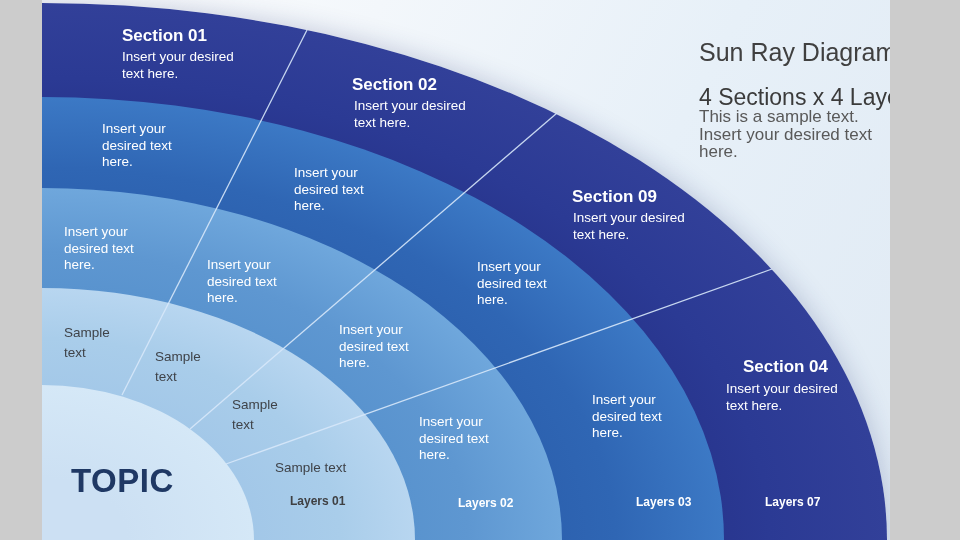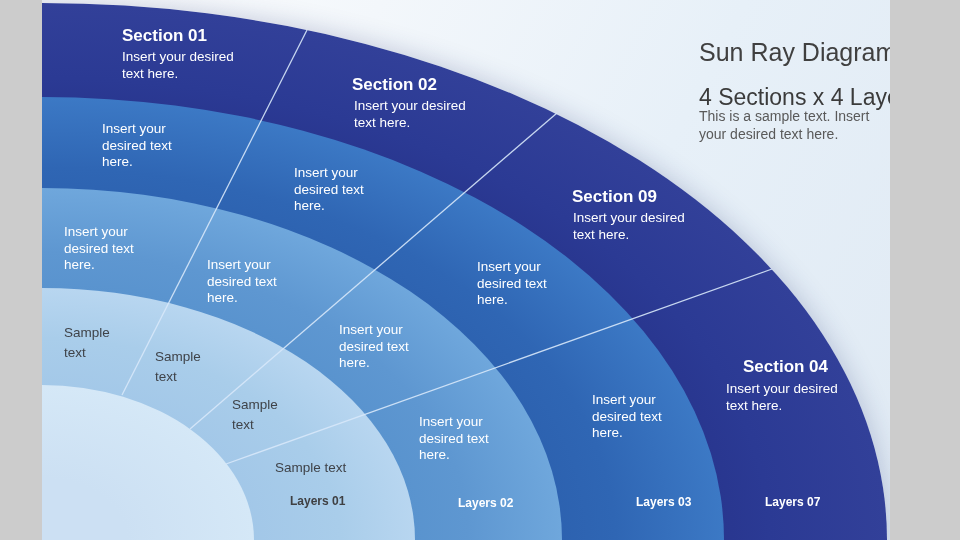--- a/index.html
+++ b/index.html
@@ -24,21 +24,21 @@
   svg.lines{position:absolute;left:0;top:0;}
   .txt{position:absolute;color:#fff;font-size:13.5px;line-height:16.5px;}
   .sec-title{position:absolute;color:#fff;font-size:17px;font-weight:bold;white-space:nowrap;}
   .sec-body{position:absolute;color:#fff;font-size:13.5px;line-height:17px;}
   .sample{position:absolute;color:#3f4349;font-size:13.5px;line-height:20px;}
   .layer-label{position:absolute;font-size:12px;font-weight:bold;color:#fff;white-space:nowrap;}
   .layer-dark{color:#3f4043;}
   .topic{position:absolute;left:29px;top:462px;font-size:33px;font-weight:bold;color:#1f3864;letter-spacing:.5px;}
   .panel-title{position:absolute;left:657px;top:38px;font-size:25px;font-weight:normal;color:#404040;white-space:nowrap;}
   .panel-subtitle{position:absolute;left:657px;top:84px;font-size:23px;font-weight:normal;color:#3b3b3b;white-space:nowrap;}
-  .panel-desc{position:absolute;left:657px;top:108px;width:196px;font-size:14px;line-height:17.5px;color:#595959;}
+  .panel-desc{position:absolute;left:657px;top:108px;width:196px;font-size:17px;line-height:17.5px;color:#595959;}
 </style>
 </head>
 <body>
 
 <div id="stage">
 
   <div class="ring ring4"></div>
   <div class="ring ring3"></div>
   <div class="ring ring2"></div>
   <div class="ring ring1"></div>
@@ -75,18 +75,19 @@
   <div class="sample" style="left:22px;top:323px;width:58px">Sample text</div>
   <div class="sample" style="left:113px;top:347px;width:58px">Sample text</div>
   <div class="sample" style="left:190px;top:395px;width:58px">Sample text</div>
   <div class="sample" style="left:233px;top:458px;width:110px">Sample text</div>
 
   <div class="layer-label layer-dark" style="left:248px;top:494px">Layers 01</div>
   <div class="layer-label" style="left:416px;top:496px">Layers 02</div>
   <div class="layer-label" style="left:594px;top:495px">Layers 03</div>
   <div class="layer-label" style="left:723px;top:495px">Layers 07</div>
 
+  <div class="topic">TOPIC</div>
 
   <div class="panel-title">Sun Ray Diagram</div>
   <div class="panel-subtitle">4 Sections x 4 Layers</div>
   <div class="panel-desc">This is a sample text. Insert your desired text here.</div>
 
 </div>
 
 </body></html>

